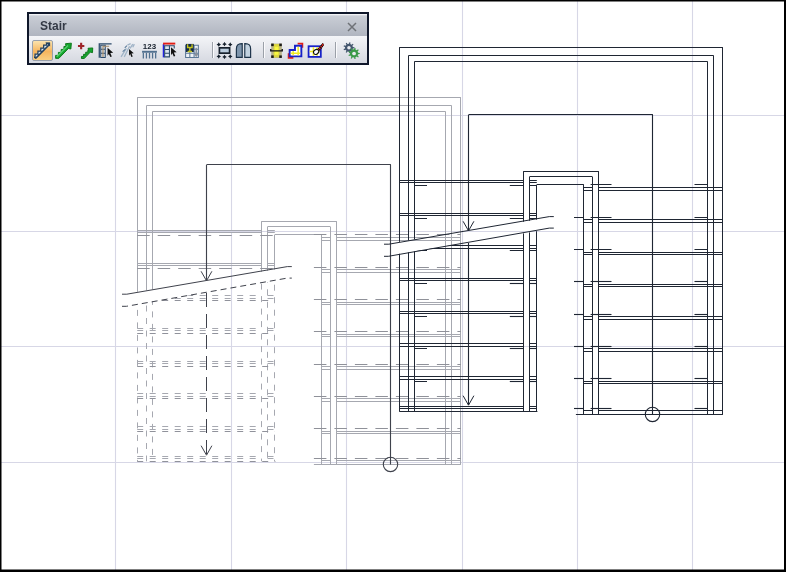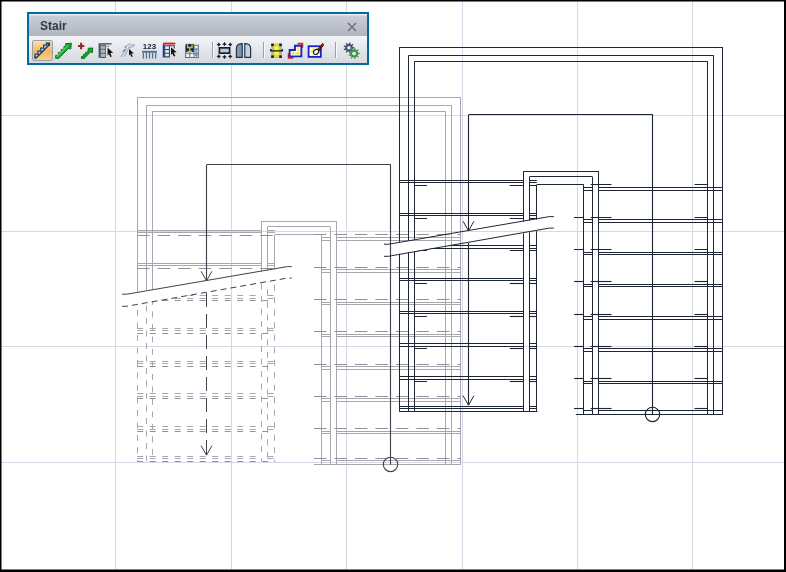--- a/index.html
+++ b/index.html
@@ -1,17 +1,17 @@
 <!DOCTYPE html>
 <html><head><meta charset="utf-8"><style>
 html,body{margin:0;padding:0;width:786px;height:572px;overflow:hidden;background:#fff;
 font-family:"Liberation Sans",sans-serif;}
 #wrap{position:relative;width:786px;height:572px;}
 #tbar{position:absolute;left:27px;top:12px;width:341.5px;height:52.5px;
-border:2px solid #0369a1;background:#e4e6ec;box-sizing:border-box;}
+border:2px solid #0f172a;background:#e4e6ec;box-sizing:border-box;}
 #ttl{position:absolute;left:0;top:0;right:0;height:22px;background:linear-gradient(#fdfdfe 0px,#c9cdd5 2px,#b0b5c0 22px);
 font-size:12px;font-weight:bold;color:#333945;line-height:25px;padding-left:11px;}
 #xbtn{position:absolute;right:10px;top:7.5px;}
 #irow{position:absolute;left:0;top:22px;right:0;bottom:0;background:linear-gradient(#f4f5f8,#d5d8e0);padding-left:36px;}
 #selbtn{position:absolute;left:2.7px;top:3.6px;width:21.4px;height:21px;
 border:1px solid #98a0ac;border-radius:2px;
 background:linear-gradient(#fbe3ae,#f6b55e 55%,#f9cf82);box-sizing:border-box;}
 .ic{position:absolute;top:5.6px;width:17px;height:17px;}
 .sep{position:absolute;top:6px;width:1px;height:16px;background:#9ba0a8;border-right:1px solid #fbfbfd;}
 </style></head>

